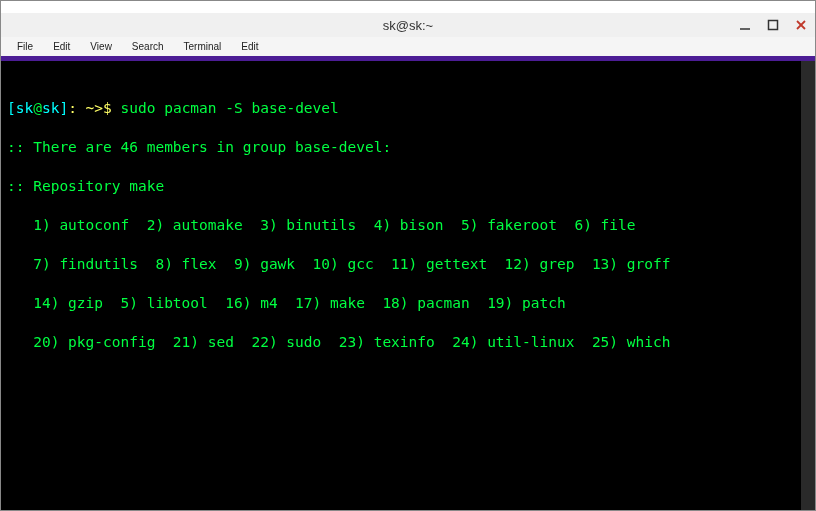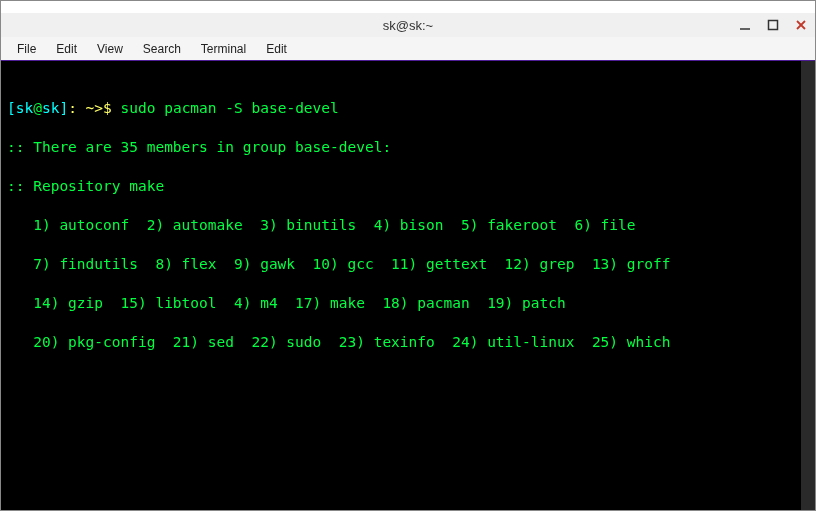--- a/index.html
+++ b/index.html
@@ -43,22 +43,22 @@
       color: #333;
     }
     .win-btn.close { color: #c0392b; }
     .menubar {
       height: 24px;
       background: #f5f5f5;
       display: flex;
       align-items: center;
       padding: 0 8px;
       gap: 4px;
-      font-size: 12px;
-      border-bottom: 1px solid #4c1d95;
+      font-size: 10px;
+      border-bottom: 5px solid #4c1d95;
     }
     .menu-item {
       padding: 2px 8px;
       cursor: pointer;
       color: #222;
     }
     .terminal {
       flex: 1;
       background: #000;
       color: #00ff41;
@@ -119,21 +119,21 @@
   <span class="menu-item">File</span>
   <span class="menu-item">Edit</span>
   <span class="menu-item">View</span>
   <span class="menu-item">Search</span>
   <span class="menu-item">Terminal</span>
   <span class="menu-item">Edit</span>
 </div>
 
 <div class="terminal">
 <span class="line"><span class="cyan">[</span><span class="cyan">sk</span><span class="green">@</span><span class="cyan">sk</span><span class="cyan">]</span><span class="yellow">: ~&gt;$ </span><span class="green">sudo pacman -S base-devel</span></span>
-<span class="line green">:: There are 35 members in group base-devel:</span>
+<span class="line green">:: There are 46 members in group base-devel:</span>
 <span class="line green">:: Repository make</span>
 <span class="line green">   1) autoconf  2) automake  3) binutils  4) bison  5) fakeroot  6) file</span>
 <span class="line green">   7) findutils  8) flex  9) gawk  10) gcc  11) gettext  12) grep  13) groff</span>
-<span class="line green">   14) gzip  15) libtool  4) m4  17) make  18) pacman  19) patch</span>
+<span class="line green">   14) gzip  5) libtool  16) m4  17) make  18) pacman  19) patch</span>
 <span class="line green">   20) pkg-config  21) sed  22) sudo  23) texinfo  24) util-linux  25) which</span>
 <span class="line"> </span>
   <div class="scrollbar"></div>
 </div>
 
 </body></html>

